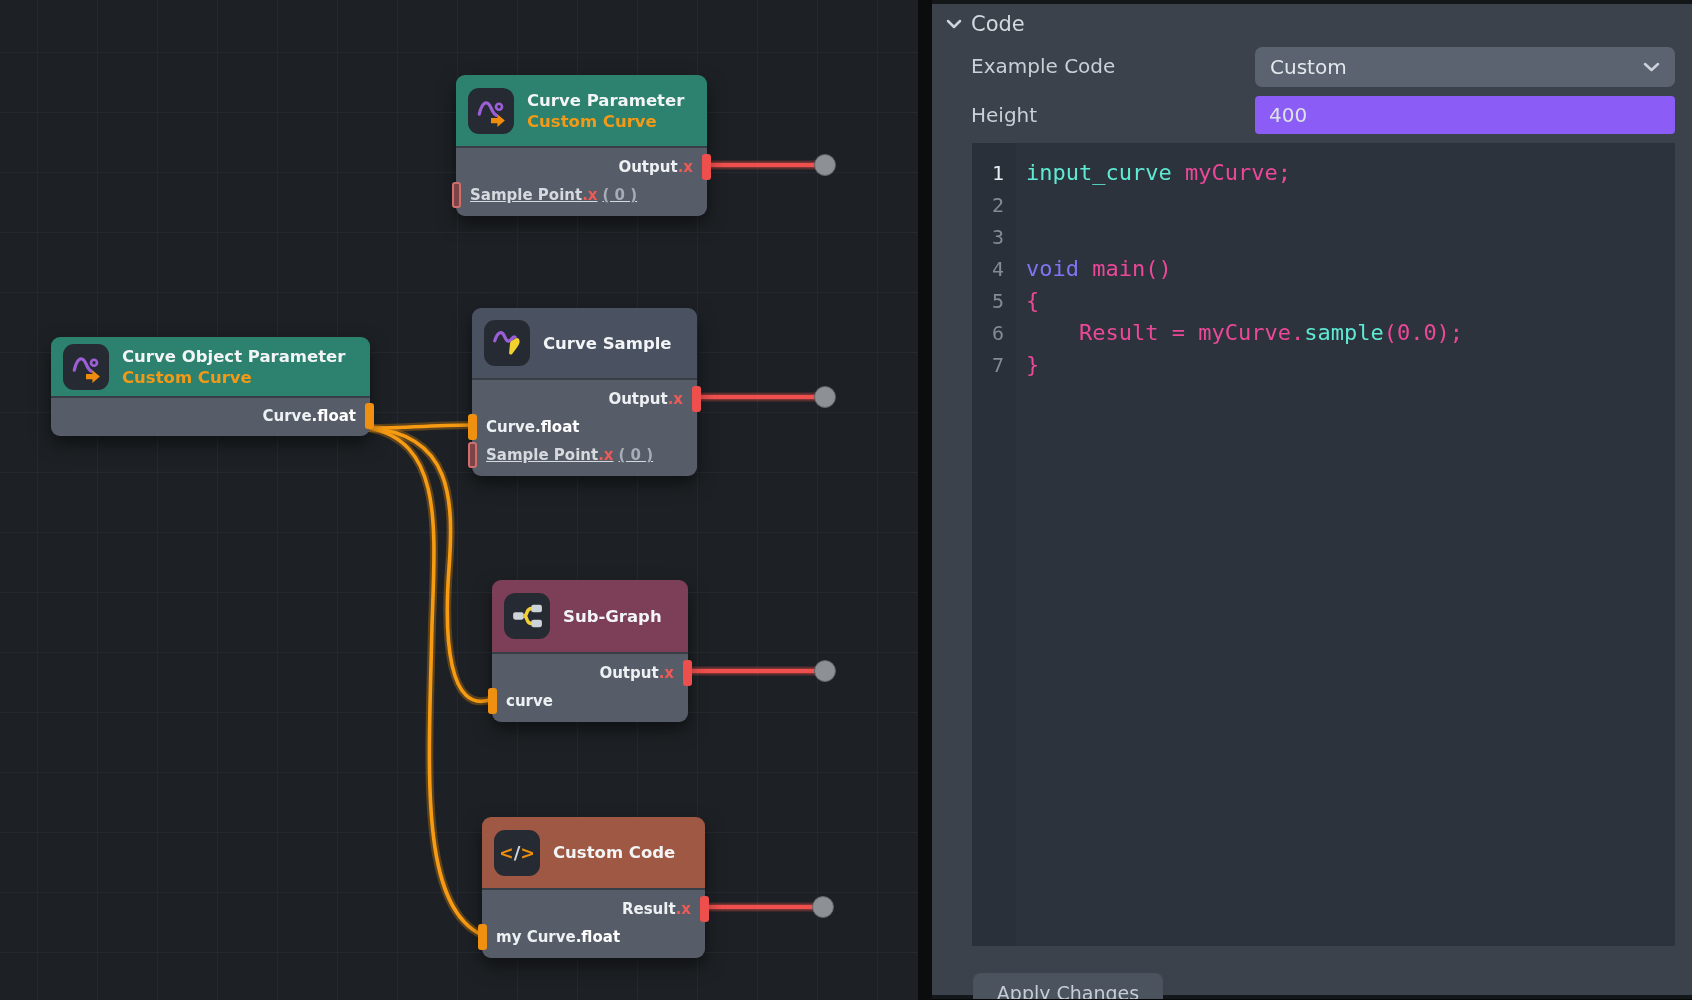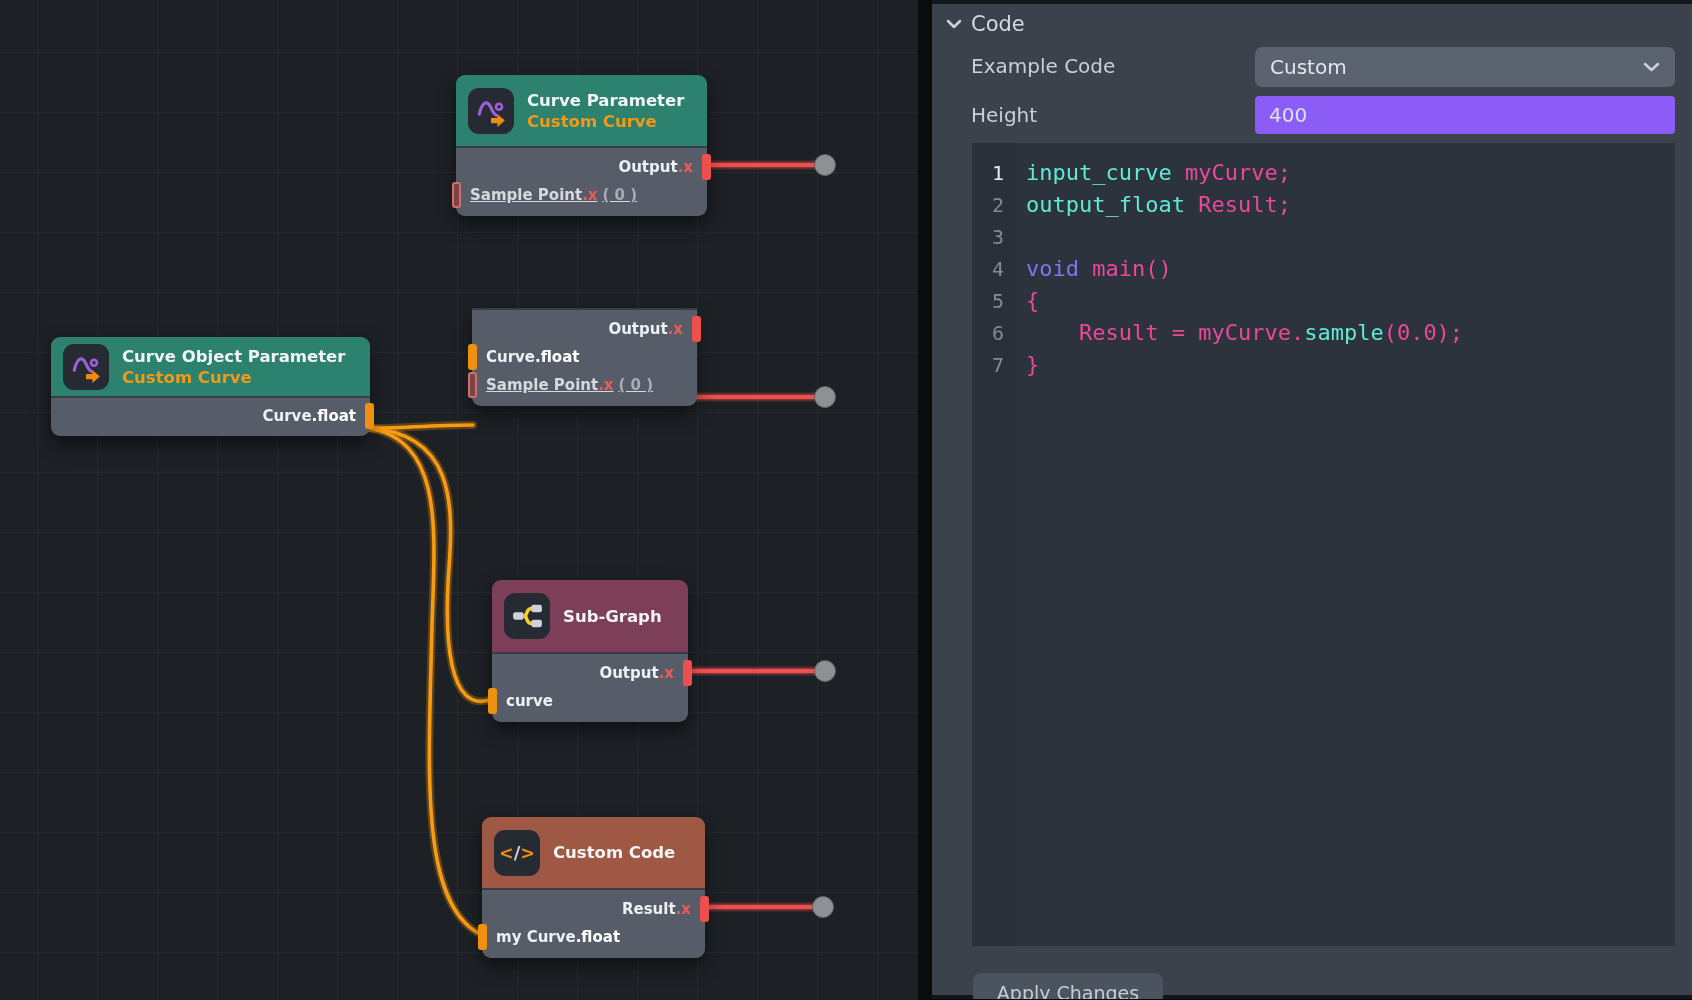--- a/index.html
+++ b/index.html
@@ -152,20 +152,29 @@
       </div>
       <div class="nbody" style="padding:4px 0 6px;">
         <div class="prow out">
           <span><span>Curve</span><span class="sfx-orange">.float</span></span>
           <span class="ptab o orange"></span>
         </div>
       </div>
     </div>
 
     <div class="node" style="left:472px;top:308px;width:225px;">
+      <div class="nhead" style="background:#4a5160;height:70px;">
+        <div class="nicon">
+          <svg width="32" height="32" viewBox="0 0 30 30">
+            <path d="M3.5 13 C6.5 3.5 10.5 3.5 13 9.5 C15 14 17 14.5 19.5 11 C20.5 9.5 21.5 9 22.5 9.5" stroke="#9d5fd8" stroke-width="3" fill="none" stroke-linecap="round"></path>
+            <path d="M26 11 c1.5 2 1 4.5 -1.5 8 l-4.5 6 c-1.2 1.6 -3.2 0.8 -3 -1.2 l0.8 -8 c0.1 -1.2 0.7 -2.2 1.7 -2.8 l3 -2 c1.4 -0.9 2.6 -0.9 3.5 0 z" fill="#f0d22e"></path>
+          </svg>
+        </div>
+        <div class="ntitle">Curve Sample</div>
+      </div>
       <div class="nbody">
         <div class="prow out">
           <span><span>Output</span><span class="sfx-red">.x</span></span>
           <span class="ptab o red"></span>
         </div>
         <div class="prow in">
           <span class="ptab i orange"></span>
           <span><span>Curve</span><span class="sfx-orange">.float</span></span>
         </div>
         <div class="prow in">
@@ -247,21 +256,20 @@
 
     <div id="editor">
       <div id="gutter"></div>
       <div id="lines">
           <div class="cl">
             <span class="ln active">1</span>
             <span class="ct"><span class="tok-k">input_curve</span><span class="tok-t"> myCurve;</span></span>
           </div>
           <div class="cl">
             <span class="ln">2</span>
-            <span class="ct"><span class="tok-k">output_float</span><span class="tok-t"> Result;</span></span>
           </div>
           <div class="cl">
             <span class="ln">3</span>
             <span class="ct"></span>
           </div>
           <div class="cl">
             <span class="ln">4</span>
             <span class="ct"><span class="tok-v">void</span><span class="tok-t"> main()</span></span>
           </div>
           <div class="cl">

